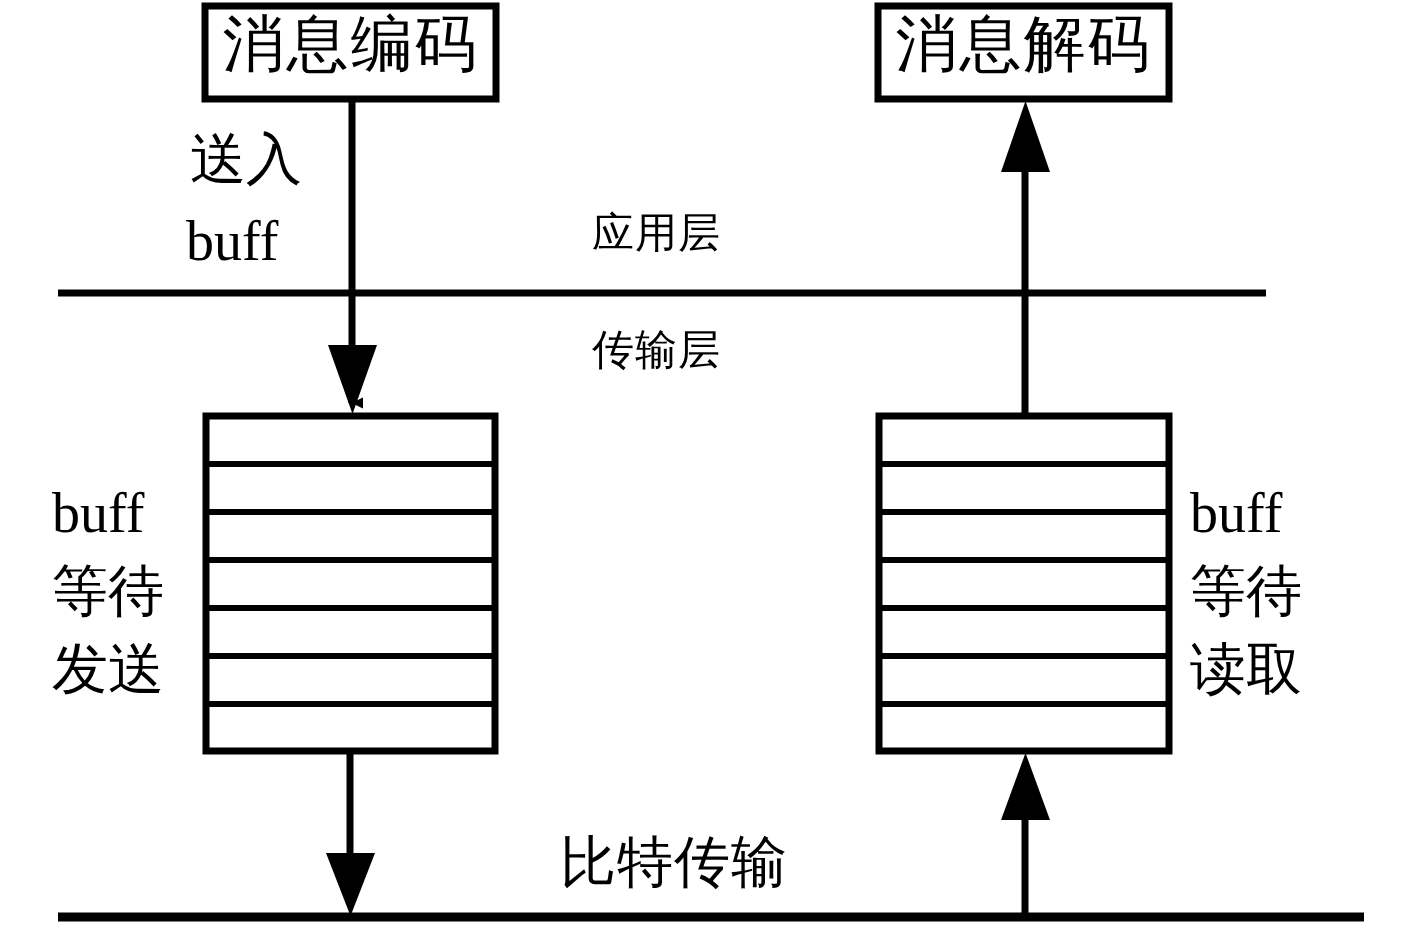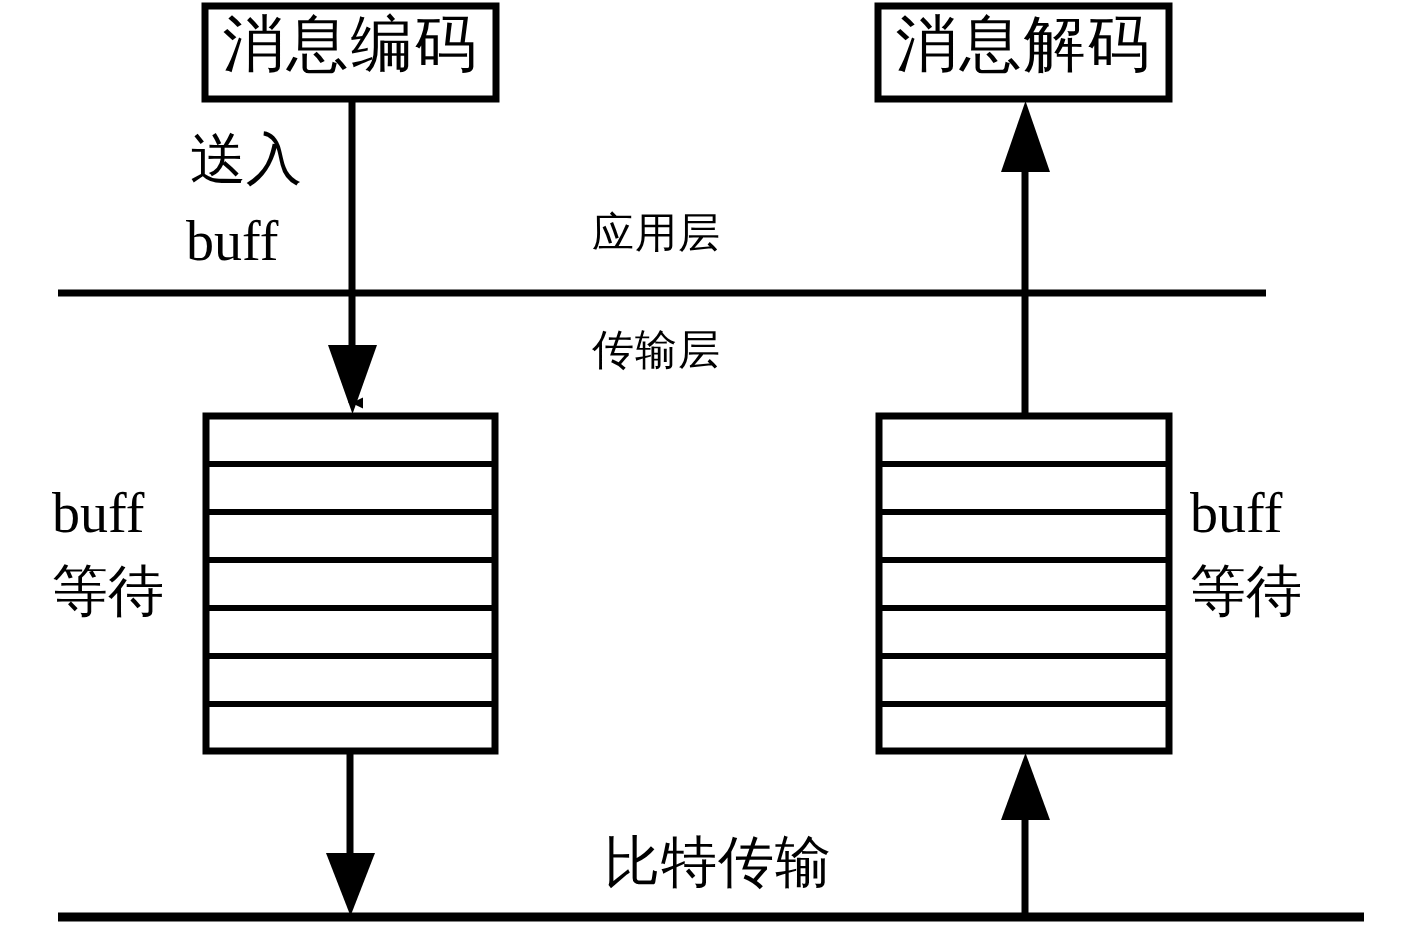--- a/index.html
+++ b/index.html
@@ -39,21 +39,20 @@
     font-size: 42px;
     letter-spacing: 1px;
   }
   .lbl-side {
     font-size: 56px;
     letter-spacing: 0px;
   }
   .lbl-bottom {
     font-size: 56px;
     letter-spacing: 1px;
-    margin-left: 44px;
   }
   .stack-title {
     text-align: center;
   }
 </style>
 </head>
 <body>
 
 <div id="stage">
 
@@ -117,21 +116,23 @@
   <div class="lbl lbl-side" style="left:186px; top:212px; text-align:left;">buff</div>
 
   <div class="lbl lbl-layer" style="left:592px; top:212px;">应用层</div>
 
   <div class="lbl lbl-layer" style="left:592px; top:305px;margin-top:24px;">传输层</div>
 
   <div class="lbl lbl-side" style="left:52px; top:484px;">buff</div>
 
   <div class="lbl lbl-side" style="left:52px; top:562px;">等待</div>
 
+  <div class="lbl lbl-side" style="left:52px; top:640px;">发送</div>
 
   <div class="lbl lbl-side" style="left:1190px; top:484px;">buff</div>
 
   <div class="lbl lbl-side" style="left:1190px; top:562px;">等待</div>
 
+  <div class="lbl lbl-side" style="left:1190px; top:640px;">读取</div>
 
   <div class="lbl lbl-bottom" style="left:560px; top:833px;">比特传输</div>
 
 </div>
 
 </body></html>

